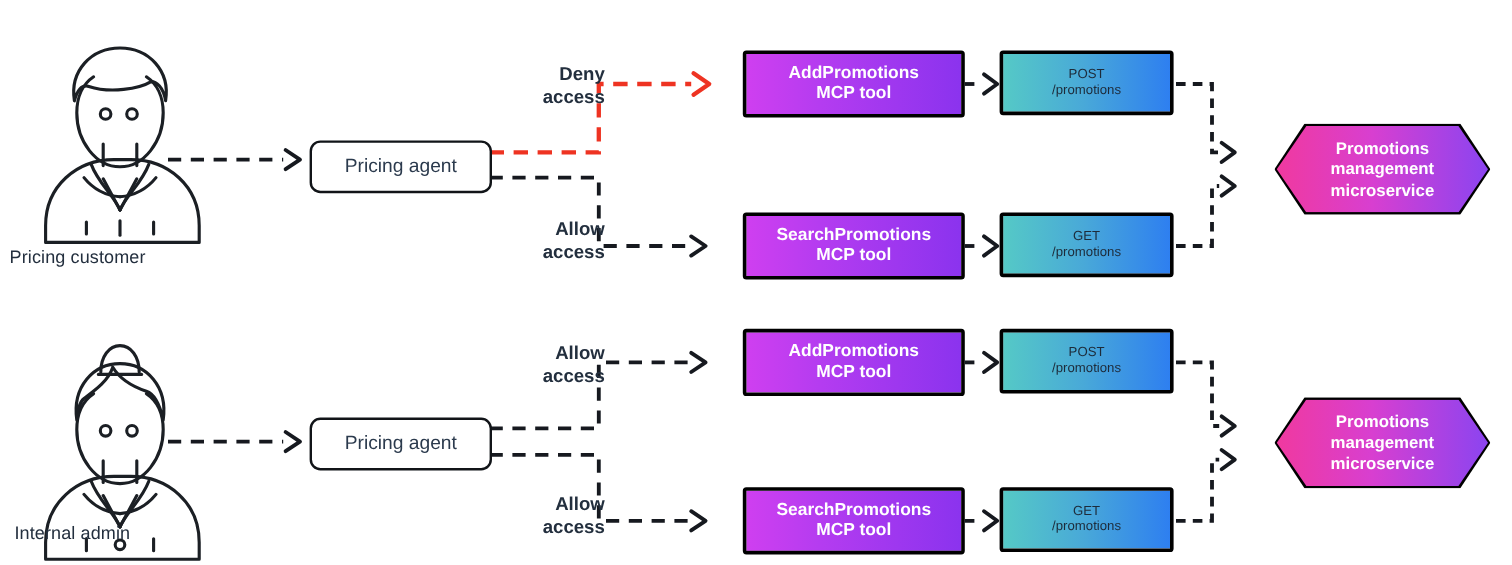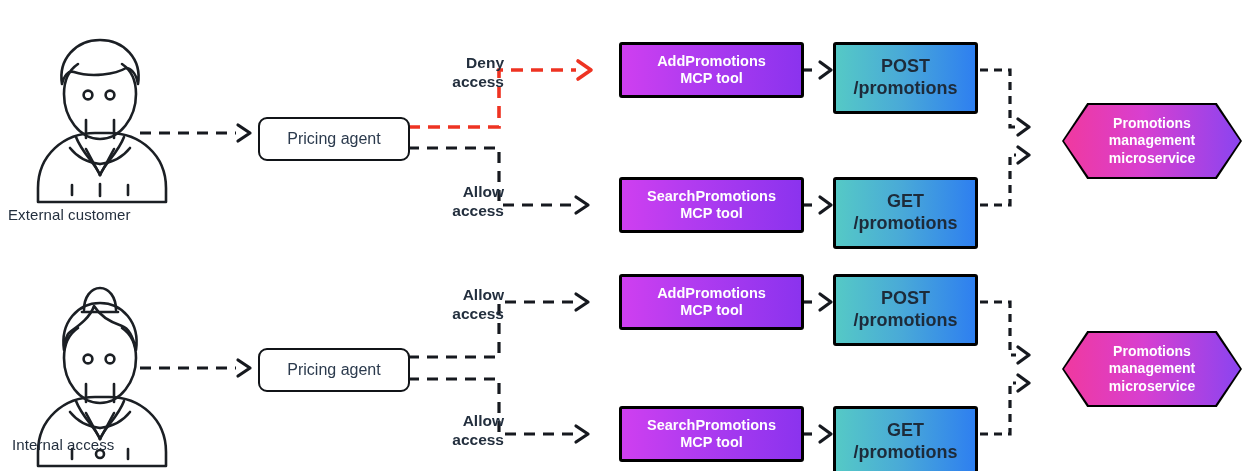--- a/index.html
+++ b/index.html
@@ -38,23 +38,23 @@
     position:absolute;border:3.5px solid #000000;border-radius:3px;
     display:flex;flex-direction:column;align-items:center;justify-content:center;
     text-align:center;line-height:1.2;box-sizing:border-box;
   }
   .pill.tool{
     width:185px;height:56px;
     background:linear-gradient(90deg,#cf3ff0 0%,#b43cf0 35%,#8b33ee 100%);
     color:#ffffff;font-size:14.5px;font-weight:bold;
   }
   .pill.api{
-    width:145px;height:72px;
+    width:145px;height:54px;
     background:linear-gradient(90deg,#55c9c6 0%,#49a9d8 48%,#2e7ff0 100%);
-    color:#1d2b3a;font-size:18px;font-weight:bold;
+    color:#1d2b3a;font-size:11px;font-weight:normal;
   }
 
   
   .hex{
     position:absolute;width:180px;height:76px;
     display:flex;flex-direction:column;align-items:center;justify-content:center;
     text-align:center;line-height:1.25;
     color:#ffffff;font-size:14px;font-weight:bold;
     background:linear-gradient(90deg,#f0399f 0%,#d83fd0 45%,#8b44f0 100%);
     -webkit-clip-path:polygon(14% 0,86% 0,100% 50%,86% 100%,14% 100%,0 50%);
@@ -196,21 +196,21 @@
     </g>
 
     <g>
       <path class="dash-blk-s" d="M980 302 H 1010 V 355 H 1016"></path>
       <path class="head-blk" d="M1018 347 l11 8 l-11 8"></path>
       <path class="dash-blk-s" d="M980 434 H 1010 V 383 H 1016"></path>
       <path class="head-blk" d="M1018 375 l11 8 l-11 8"></path>
     </g>
   </svg>
 
-  <div class="actor-label" style="left:8px;top:206px;">External customer</div>
+  <div class="actor-label" style="left:8px;top:206px;">Pricing customer</div>
 
   <div class="agent-box" style="left:258px;top:117px;">
     <span>Pricing agent</span>
   </div>
 
   <div class="decision deny" style="left:414px;top:54px;">
     <div>Deny</div>
     <div>access</div>
   </div>
 
@@ -241,21 +241,21 @@
 
   <div class="hex-wrap" style="left:1062px;top:103px;">
     <div class="hex-border"></div>
     <div class="hex hex-inner" style="width:176px;height:72px;">
       <span>Promotions</span>
       <span>management</span>
       <span>microservice</span>
     </div>
   </div>
 
-  <div class="actor-label" style="left:12px;top:436px;">Internal access</div>
+  <div class="actor-label" style="left:12px;top:436px;">Internal admin</div>
 
   <div class="agent-box" style="left:258px;top:348px;">
     <span>Pricing agent</span>
   </div>
 
   <div class="decision" style="left:414px;top:286px;">
     <div>Allow</div>
     <div>access</div>
   </div>
 

